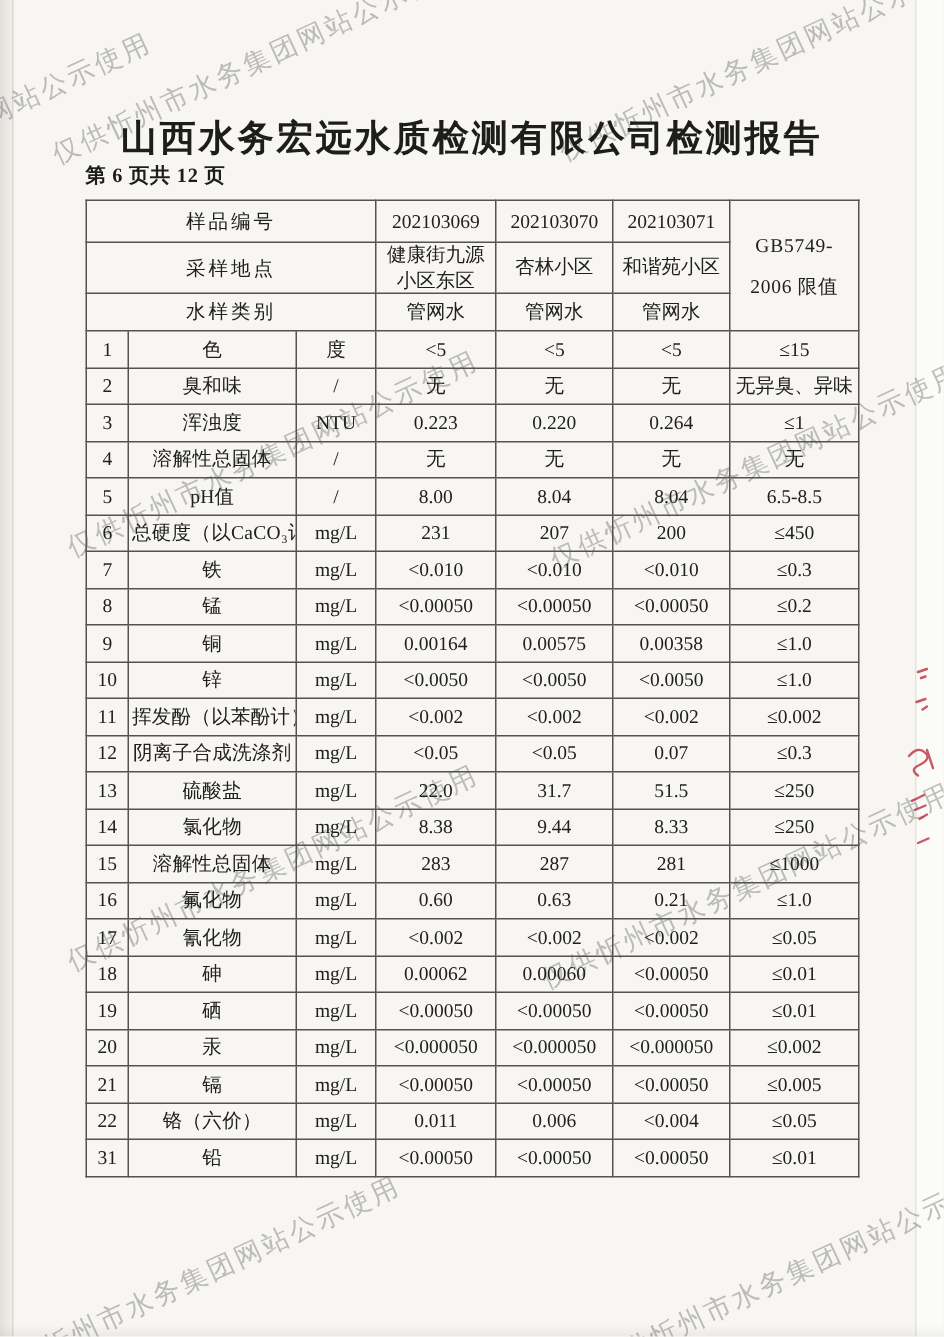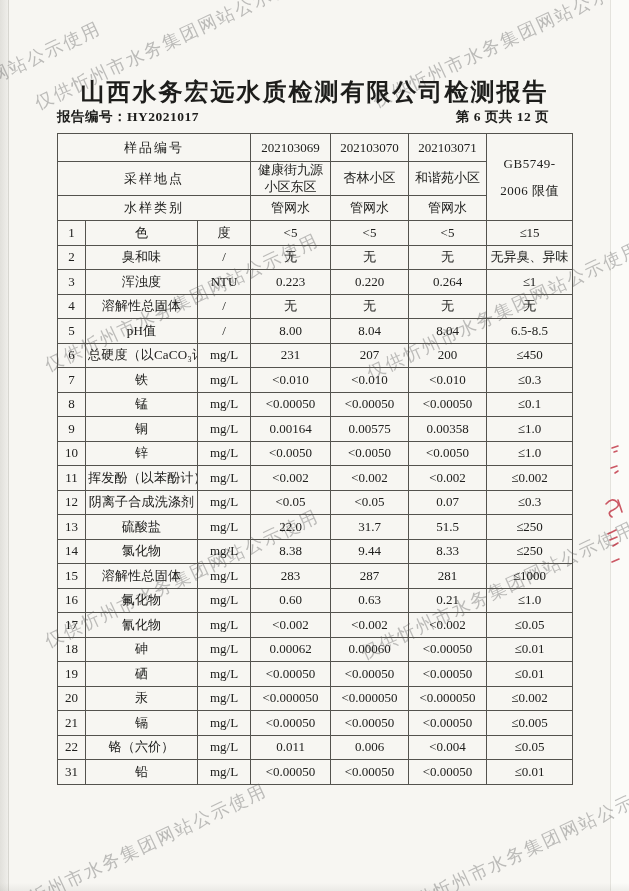--- a/index.html
+++ b/index.html
@@ -115,21 +115,20 @@
     <path d="M13 26 L19 24 M17 31 L20 29"></path>
     <path d="M8 62 Q14 55 19 60 Q23 64 15 68 Q8 71 14 75"></path>
     <path d="M20 58 L24 70"></path>
     <path d="M10 92 L18 88 M12 98 L19 95 M15 104 L20 101"></path>
     <path d="M14 120 L21 117"></path>
   </g>
 </svg>
 
 <div class="doc-title">山西水务宏远水质检测有限公司检测报告</div>
 <div class="meta-row">
-  <span>报告编号：HY2021017</span>
   <span>第 6 页共 12 页</span>
 </div>
 
 <table class="report">
   <colgroup>
     <col style="width:28px">
       <col style="width:112px">
       <col style="width:53px">
     <col style="width:80px">
       <col style="width:78px">
@@ -225,21 +224,21 @@
       <td class="cell-val">&lt;0.010</td>
       <td class="cell-limit">≤0.3</td>
     </tr>
       <tr>
       <td class="cell-no">8</td>
       <td class="cell-item">锰</td>
       <td class="cell-unit">mg/L</td>
       <td class="cell-val">&lt;0.00050</td>
       <td class="cell-val">&lt;0.00050</td>
       <td class="cell-val">&lt;0.00050</td>
-      <td class="cell-limit">≤0.1</td>
+      <td class="cell-limit">≤0.2</td>
     </tr>
       <tr>
       <td class="cell-no">9</td>
       <td class="cell-item">铜</td>
       <td class="cell-unit">mg/L</td>
       <td class="cell-val">0.00164</td>
       <td class="cell-val">0.00575</td>
       <td class="cell-val">0.00358</td>
       <td class="cell-limit">≤1.0</td>
     </tr>

